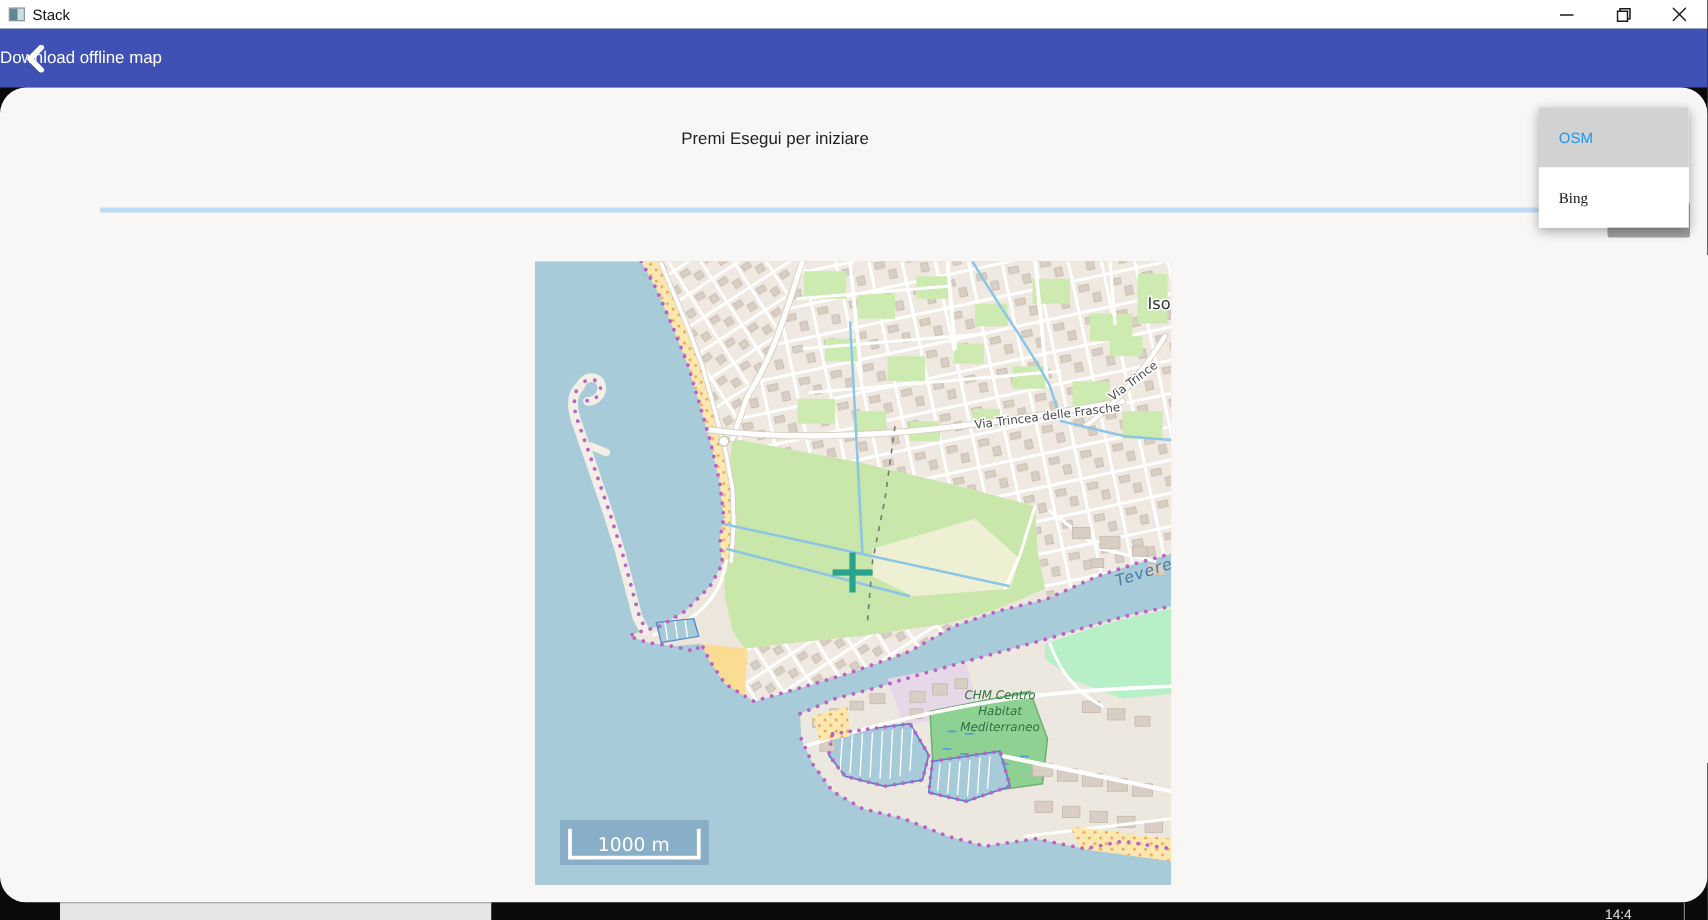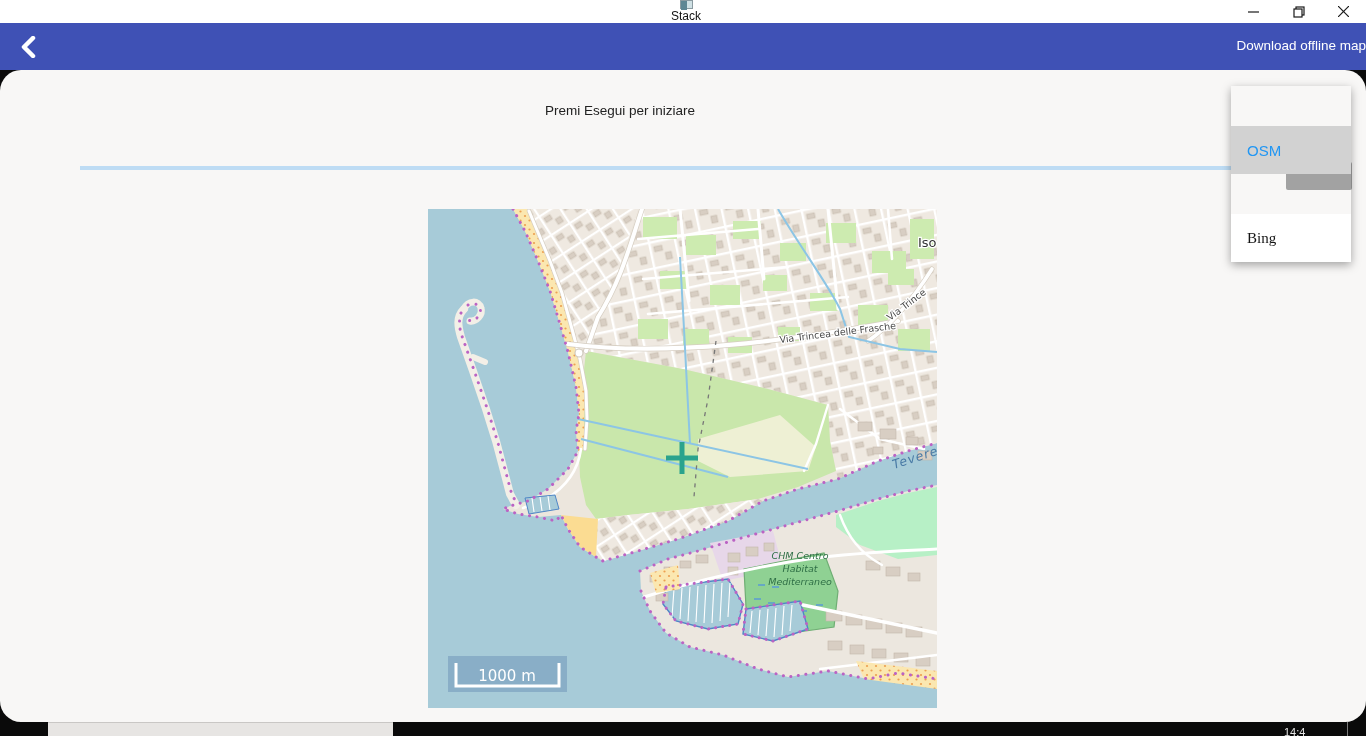--- a/index.html
+++ b/index.html
@@ -2,40 +2,40 @@
 <html><head>
 <meta charset="utf-8">
 <style>
   * { margin:0; padding:0; box-sizing:border-box; }
   html,body { width:1366px; height:736px; overflow:hidden; background:#000;
               font-family:"Liberation Sans", sans-serif; }
   .screen { position:relative; width:1366px; height:736px; background:#0a0a0a; }
 
   
   .titlebar { position:absolute; left:0; top:0; width:1366px; height:23px; background:#ffffff;
-              display:flex; align-items:center;flex-direction:column; }
+              display:flex; align-items:center; }
   .app-icon { width:13px; height:11px; margin-left:7px; border:1px solid #8a9aa0; background:#cfe0e4; position:relative; }
   .app-icon::before { content:""; position:absolute; left:0; top:0; width:6px; height:9px; background:#5e8794; }
   .tb-title { font-size:12px; color:#111; margin-left:6px; }
   .win-controls { position:absolute; right:0; top:0; height:23px; display:flex; }
   .win-btn { width:45px; height:23px; display:flex; align-items:center; justify-content:center; }
 
   
   .appbar { position:absolute; left:0; top:23px; width:1366px; height:47px; background:#3f51b5; }
   .back-btn { position:absolute; left:12px; top:8px; width:32px; height:32px; display:flex; align-items:center; justify-content:center; cursor:pointer; }
-  .appbar-title { position:absolute; left:0; right:0; top:15px; text-align:right; color:#ffffff; font-size:13.5px; }
+  .appbar-title { position:absolute; left:0; right:0; top:15px; text-align:left; color:#ffffff; font-size:13.5px; }
 
   
   .content { position:absolute; left:0; top:70px; width:1366px; height:652px; background:#f8f7f6;border-radius:21px; }
   .instruction { position:absolute; left:620px; top:33px; transform:translateX(-50%); font-size:13.5px; color:#222; white-space:nowrap; }
   .progress { position:absolute; left:80px; top:96px; width:1207px; height:4px; background:#bedcf4; }
 
   .combo-ghost { position:absolute; left:1286px; top:92px; width:66px; height:28px; background:#a2a2a2; border-radius:2px; }
   .dropdown { position:absolute; left:1231px; top:16px; width:120px; box-shadow:0 3px 9px rgba(0,0,0,.35); }
-  .dd-item { height:48px; display:flex; align-items:center; padding-left:16px; font-size:15px; cursor:pointer;margin-top:40px; }
+  .dd-item { height:48px; display:flex; align-items:center; padding-left:16px; font-size:12px; cursor:pointer; }
   .dd-item.selected { background:#d2d2d2; color:#2196f3; }
   .dd-item.normal { background:#ffffff; color:#141414;font-family:Liberation Serif, serif; }
 
   .map-wrap { position:absolute; left:428px; top:139px; width:430px; height:499px; }
   .map-wrap svg { display:block; }
 
   
   .taskbar { position:absolute; left:0; top:722px; width:1366px; height:14px; background:#0a0a0a; }
   .task-seg { position:absolute; left:48px; top:0; width:345px; height:14px; background:#e7e5e3; border-top:1px solid #c9c7c5; }
   .task-sep { position:absolute; left:1347px; top:0; width:1px; height:14px; background:#7a7a7a; }

